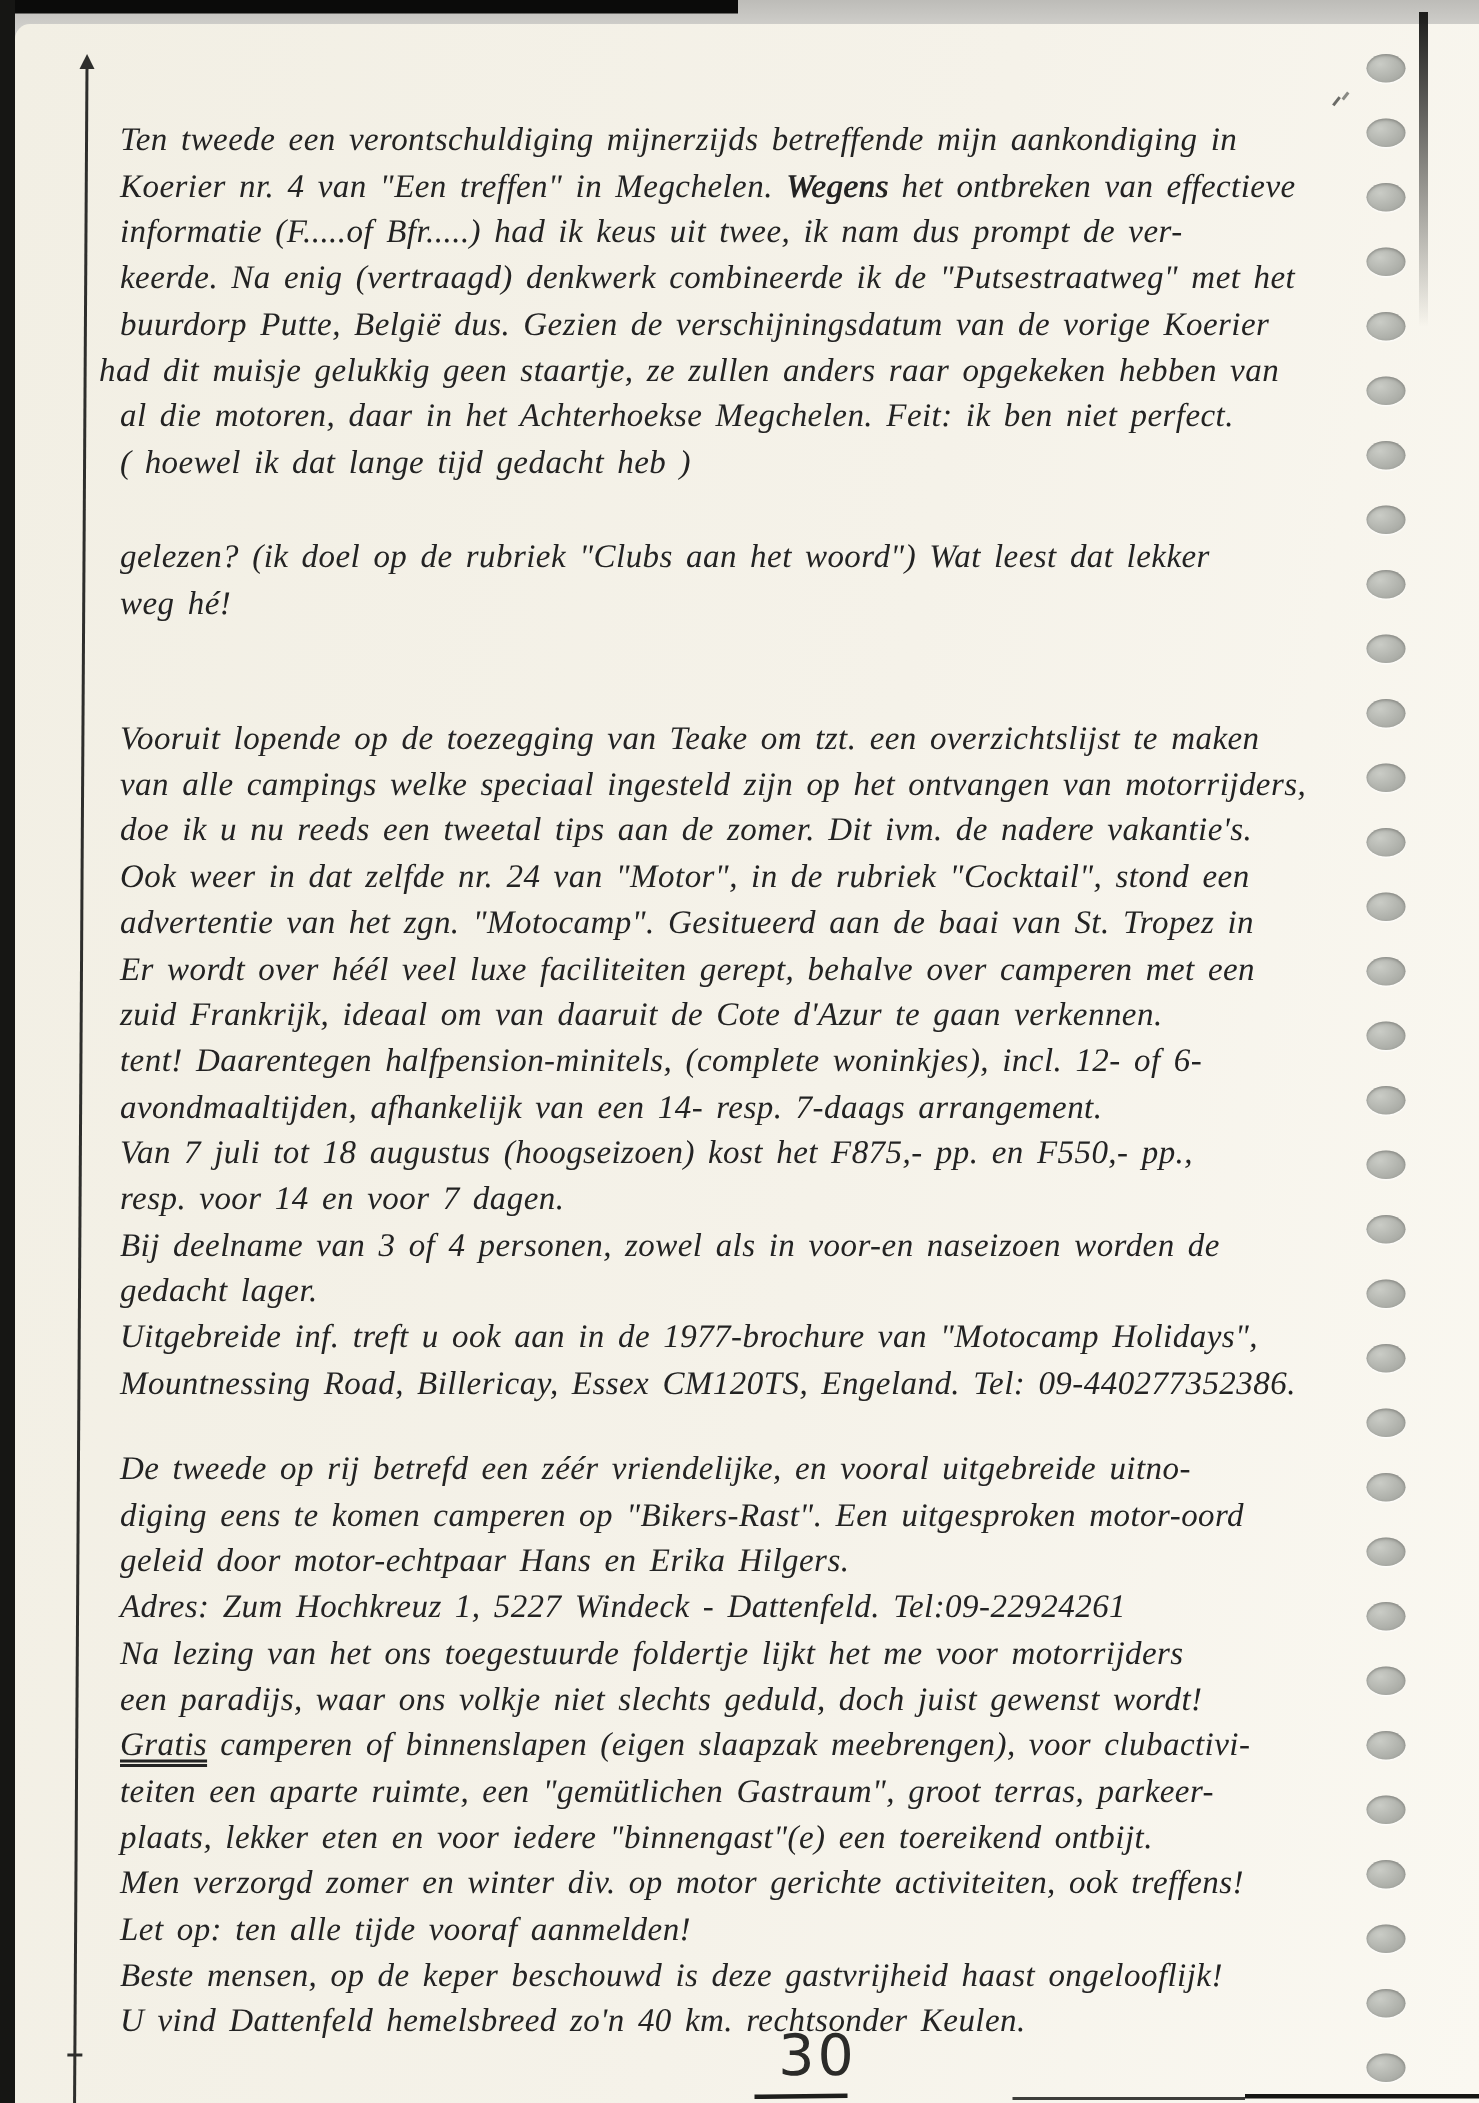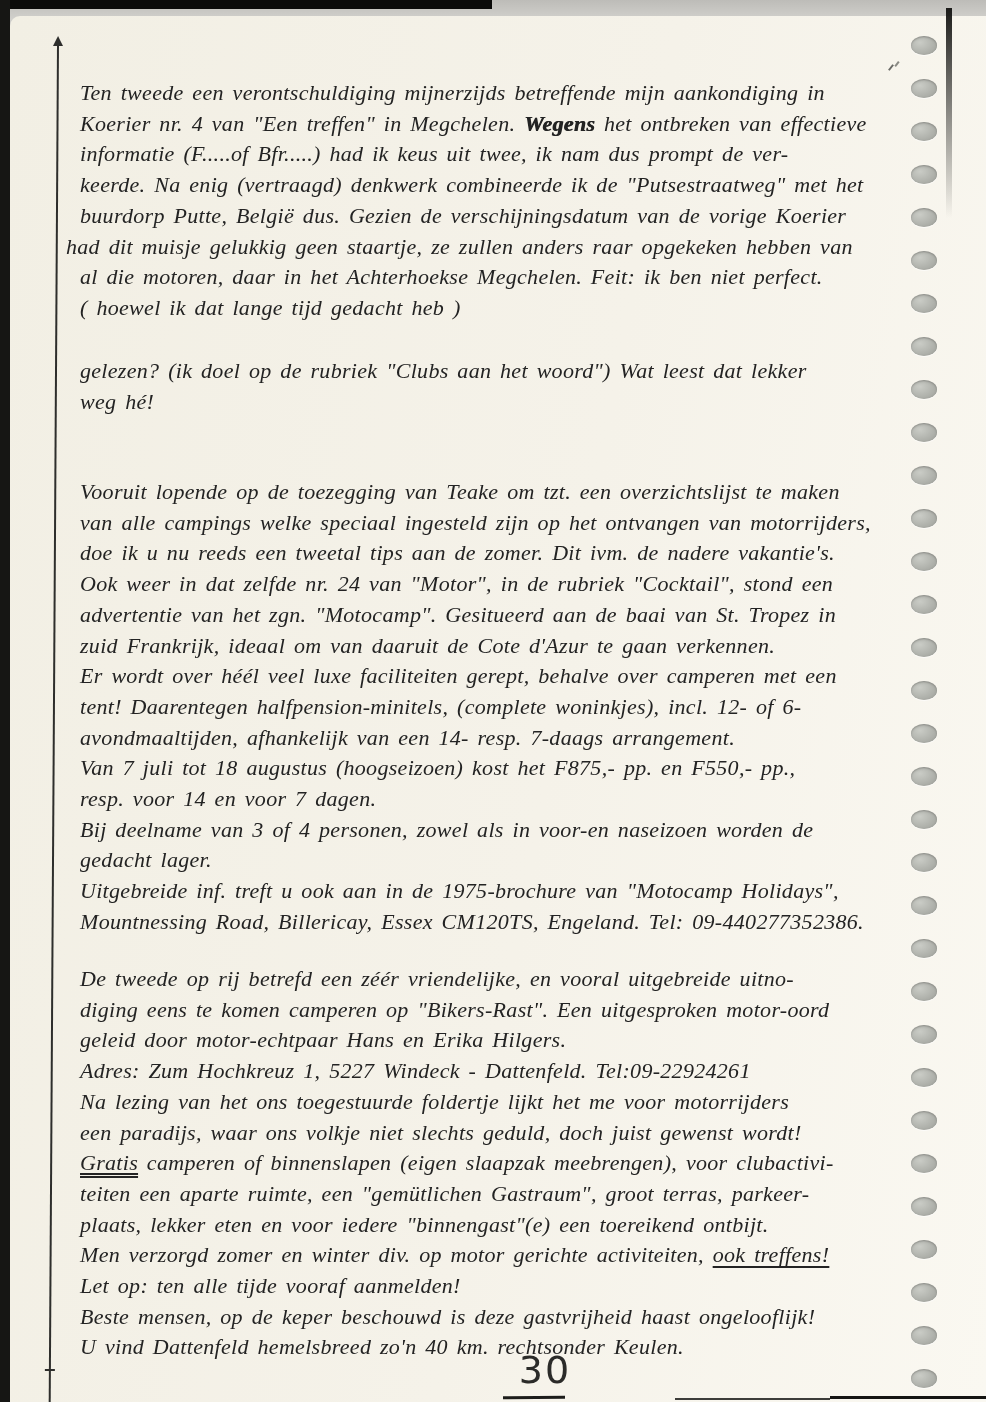--- a/index.html
+++ b/index.html
@@ -31,22 +31,22 @@
     background:#2e2e2c;transform:rotate(0.35deg);transform-origin:top center;}
   .margin-line::before{content:"";position:absolute;left:-4px;top:-8px;width:0;height:0;
     border-left:5px solid transparent;border-right:5px solid transparent;
     border-bottom:10px solid #2e2e2c;}
   .margin-line .tick{position:absolute;left:-4px;top:1325px;width:10px;height:2px;background:#2e2e2c;}
 
   
   .para{position:absolute;left:70px;width:880px;color:#232323;}
   .line{white-space:nowrap;line-height:30.7px;font-style:italic;font-size:22px;
     letter-spacing:0.3px;word-spacing:3px;}
-  .line .b{font-weight:bold;text-shadow:0.6px 0 0 #232323;}
-  .line .u{text-decoration:underline;text-decoration-thickness:2px;text-underline-offset:4px;}
+  .line .b{font-weight:normal;text-shadow:0.6px 0 0 #232323;}
+  .line .u{text-decoration-thickness:2px;text-underline-offset:4px;}
   .line .uu{text-decoration:underline double;text-decoration-thickness:1.5px;text-underline-offset:3px;}
 
   
   .page-number{position:absolute;left:495px;top:1332px;width:80px;text-align:center;
     font-family:"DejaVu Sans",sans-serif;font-size:38px;color:#2b2b29;letter-spacing:2px;}
   .pn-underline{position:absolute;left:493px;top:1380px;width:62px;height:3px;
     background:#1d1d1b;transform:rotate(-0.6deg);}
   .bottom-line-a{position:absolute;left:665px;top:1382px;width:155px;height:2px;background:#3d3d3a;}
   .bottom-line-b{position:absolute;left:820px;top:1380px;width:156px;height:3px;background:#151513;}
 
@@ -87,29 +87,29 @@
     <div class="para" style="top:340px">
         <div class="line"><span>gelezen? (ik doel op de rubriek "Clubs aan het woord") Wat leest dat lekker</span></div>
         <div class="line"><span>weg hé!</span></div>
       </div>
     <div class="para" style="top:461px">
         <div class="line"><span>Vooruit lopende op de toezegging van Teake om tzt. een overzichtslijst te maken</span></div>
         <div class="line"><span>van alle campings welke speciaal ingesteld zijn op het ontvangen van motorrijders,</span></div>
         <div class="line"><span>doe ik u nu reeds een tweetal tips aan de zomer. Dit ivm. de nadere vakantie's.</span></div>
         <div class="line"><span>Ook weer in dat zelfde nr. 24 van "Motor", in de rubriek "Cocktail", stond een</span></div>
         <div class="line"><span>advertentie van het zgn. "Motocamp". Gesitueerd aan de baai van St. Tropez in</span></div>
+        <div class="line"><span>Er wordt over héél veel luxe faciliteiten gerept, behalve over camperen met een</span></div>
         <div class="line"><span>zuid Frankrijk, ideaal om van daaruit de Cote d'Azur te gaan verkennen.</span></div>
-        <div class="line"><span>Er wordt over héél veel luxe faciliteiten gerept, behalve over camperen met een</span></div>
         <div class="line"><span>tent! Daarentegen halfpension-minitels, (complete woninkjes), incl. 12- of 6-</span></div>
         <div class="line"><span>avondmaaltijden, afhankelijk van een 14- resp. 7-daags arrangement.</span></div>
         <div class="line"><span>Van 7 juli tot 18 augustus (hoogseizoen) kost het F875,- pp. en F550,- pp.,</span></div>
         <div class="line"><span>resp. voor 14 en voor 7 dagen.</span></div>
         <div class="line"><span>Bij deelname van 3 of 4 personen, zowel als in voor-en naseizoen worden de</span></div>
         <div class="line"><span>gedacht lager.</span></div>
-        <div class="line"><span>Uitgebreide inf. treft u ook aan in de 1975-brochure van "Motocamp Holidays",</span></div>
+        <div class="line"><span>Uitgebreide inf. treft u ook aan in de 1977-brochure van "Motocamp Holidays",</span></div>
         <div class="line"><span>Mountnessing Road, Billericay, Essex CM120TS, Engeland. Tel: 09-440277352386.</span></div>
       </div>
     <div class="para" style="top:948px">
         <div class="line"><span>De tweede op rij betrefd een zéér vriendelijke, en vooral uitgebreide uitno-</span></div>
         <div class="line"><span>diging eens te komen camperen op "Bikers-Rast". Een uitgesproken motor-oord</span></div>
         <div class="line"><span>geleid door motor-echtpaar Hans en Erika Hilgers.</span></div>
         <div class="line"><span>Adres: Zum Hochkreuz 1, 5227 Windeck - Dattenfeld.  Tel:09-22924261</span></div>
         <div class="line"><span>Na lezing van het ons toegestuurde foldertje lijkt het me voor motorrijders</span></div>
         <div class="line"><span>een paradijs, waar ons volkje niet slechts geduld, doch juist gewenst wordt!</span></div>
         <div class="line"><span class="uu">Gratis</span><span> camperen of binnenslapen (eigen slaapzak meebrengen), voor clubactivi-</span></div>

